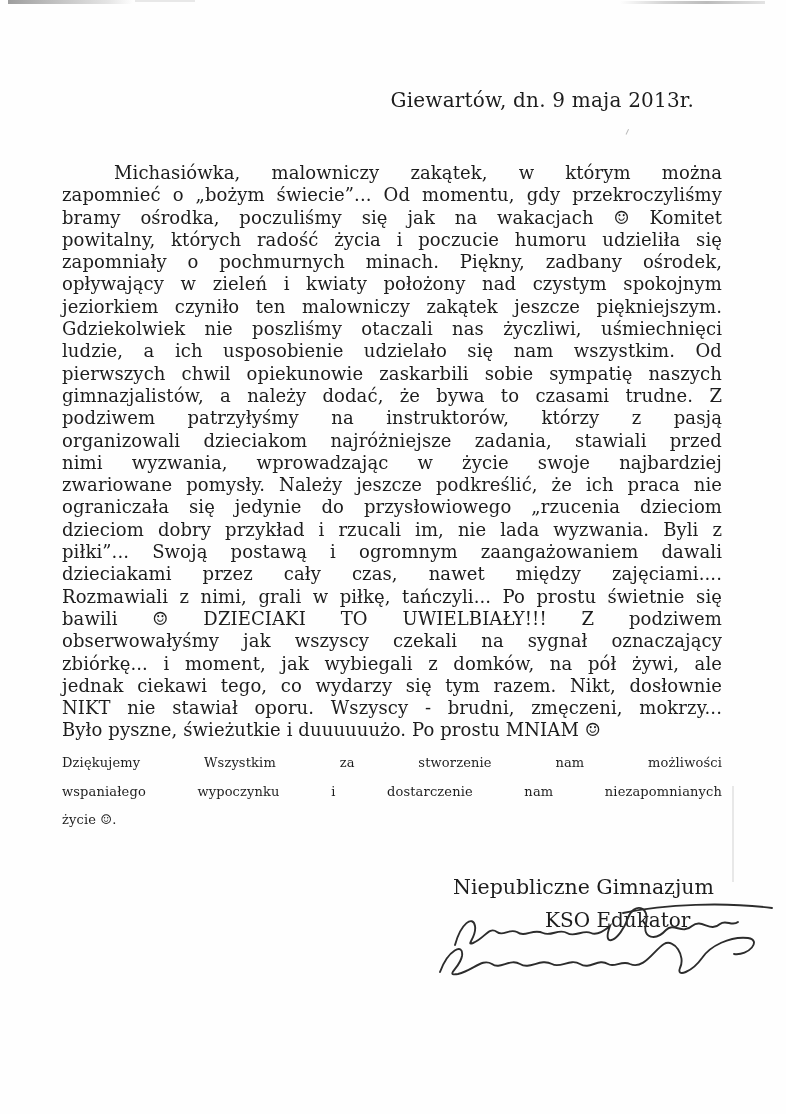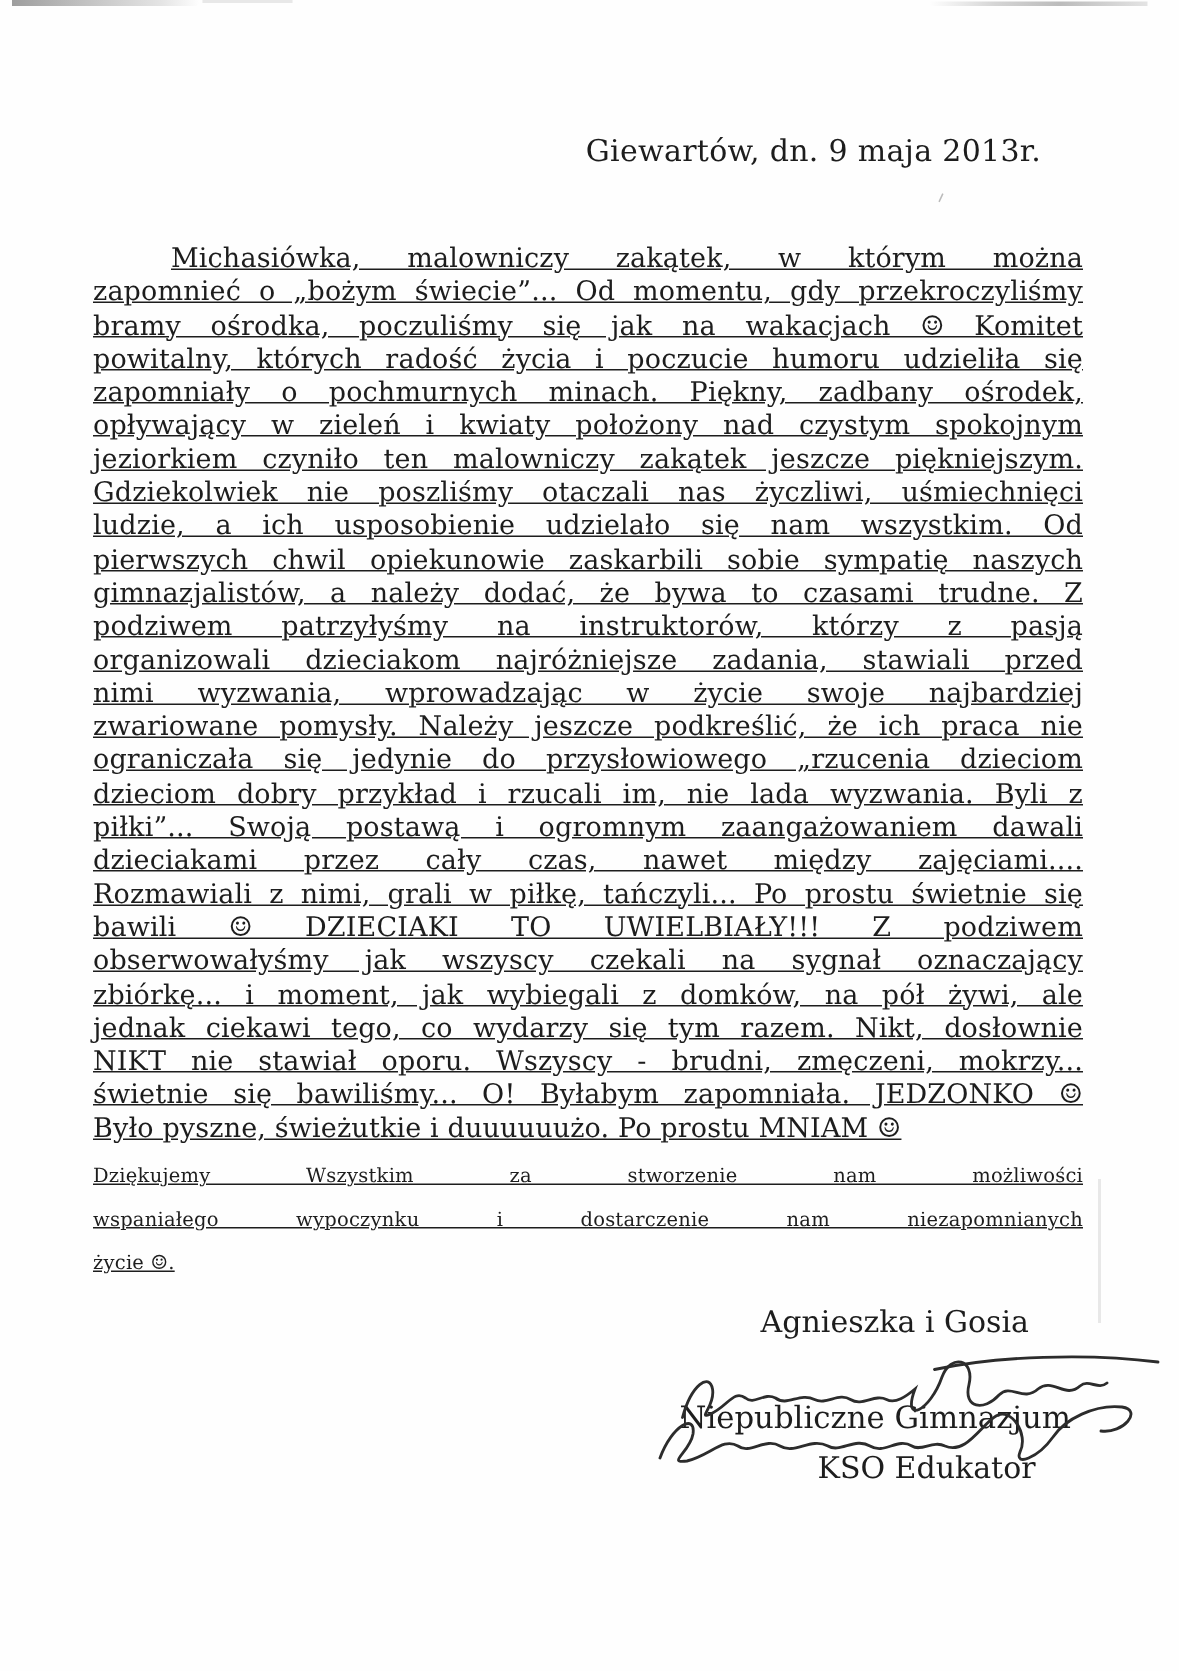--- a/index.html
+++ b/index.html
@@ -24,21 +24,21 @@
   .speck{left:623px;top:128px;width:4px;height:6px;border:1px solid #a9a9a9;
     border-width:0 1px 0 0;transform:rotate(25deg);opacity:.8;}
   .streak-right{left:732px;top:786px;width:2px;height:96px;background:#e2e2e2;opacity:.8;}
 
   .dateline{
     margin:88px 92px 0 0;
     text-align:right;
     font-size:20px;
     letter-spacing:.2px;
   }
-  .body-text{margin:50px 64px 0 62px;text-decoration:underline;}
+  .body-text{margin:50px 64px 0 62px;}
   .p1 .line{
     font-size:18px;
     line-height:22.3px;
     text-align:justify;
     text-align-last:justify;
     letter-spacing:.1px;
     white-space:normal;
   }
   .p1 .line.indent{text-indent:52px;}
   .p1 .line.line-last{text-align-last:left;}
@@ -103,32 +103,30 @@
         <div class="line">ograniczała się jedynie do przysłowiowego „rzucenia dzieciom</div>
         <div class="line">dzieciom dobry przykład i rzucali im, nie lada wyzwania. Byli z</div>
         <div class="line">piłki”... Swoją postawą i ogromnym zaangażowaniem dawali</div>
         <div class="line">dzieciakami przez cały czas, nawet między zajęciami....</div>
         <div class="line">Rozmawiali z nimi, grali w piłkę, tańczyli... Po prostu świetnie się</div>
         <div class="line">bawili ☺ DZIECIAKI TO UWIELBIAŁY!!! Z podziwem</div>
         <div class="line">obserwowałyśmy jak wszyscy czekali na sygnał oznaczający</div>
         <div class="line">zbiórkę... i moment, jak wybiegali z domków, na pół żywi, ale</div>
         <div class="line">jednak ciekawi tego, co wydarzy się tym razem. Nikt, dosłownie</div>
         <div class="line">NIKT nie stawiał oporu. Wszyscy - brudni, zmęczeni, mokrzy...</div>
-        <div class="line">świetnie się bawiliśmy... O! Byłabym zapomniała. JEDZONKO ☺</div>
         <div class="line line-last">Było pyszne, świeżutkie i duuuuuużo. Po prostu MNIAM ☺</div>
       </div>
 
     <div class="p2">
         <div class="line">Dziękujemy Wszystkim za stworzenie nam możliwości</div>
         <div class="line">wspaniałego wypoczynku i dostarczenie nam niezapomnianych</div>
         <div class="line line-last">życie ☺.</div>
       </div>
   </div>
 
-  <div class="closing-names">Agnieszka i Gosia</div>
 
   <svg class="signature-svg" viewBox="0 0 358 88" aria-label="handwritten signatures">
 
     <path d="M30,52 C36,30 48,22 50,33 C52,44 40,53 48,50 C60,45 64,33 72,39
              C78,44 84,35 92,39 C100,45 108,35 118,40 C126,44 134,35 142,40
              C150,45 158,36 166,40 C172,43 179,38 185,33 C176,57 195,48 203,25
              C209,9 225,13 221,30 C217,46 231,48 241,37 C249,29 257,42 267,33
              C277,25 285,40 295,31 C301,26 307,34 313,29"></path>
 
     <path d="M198,20 C240,11 300,9 347,15"></path>

